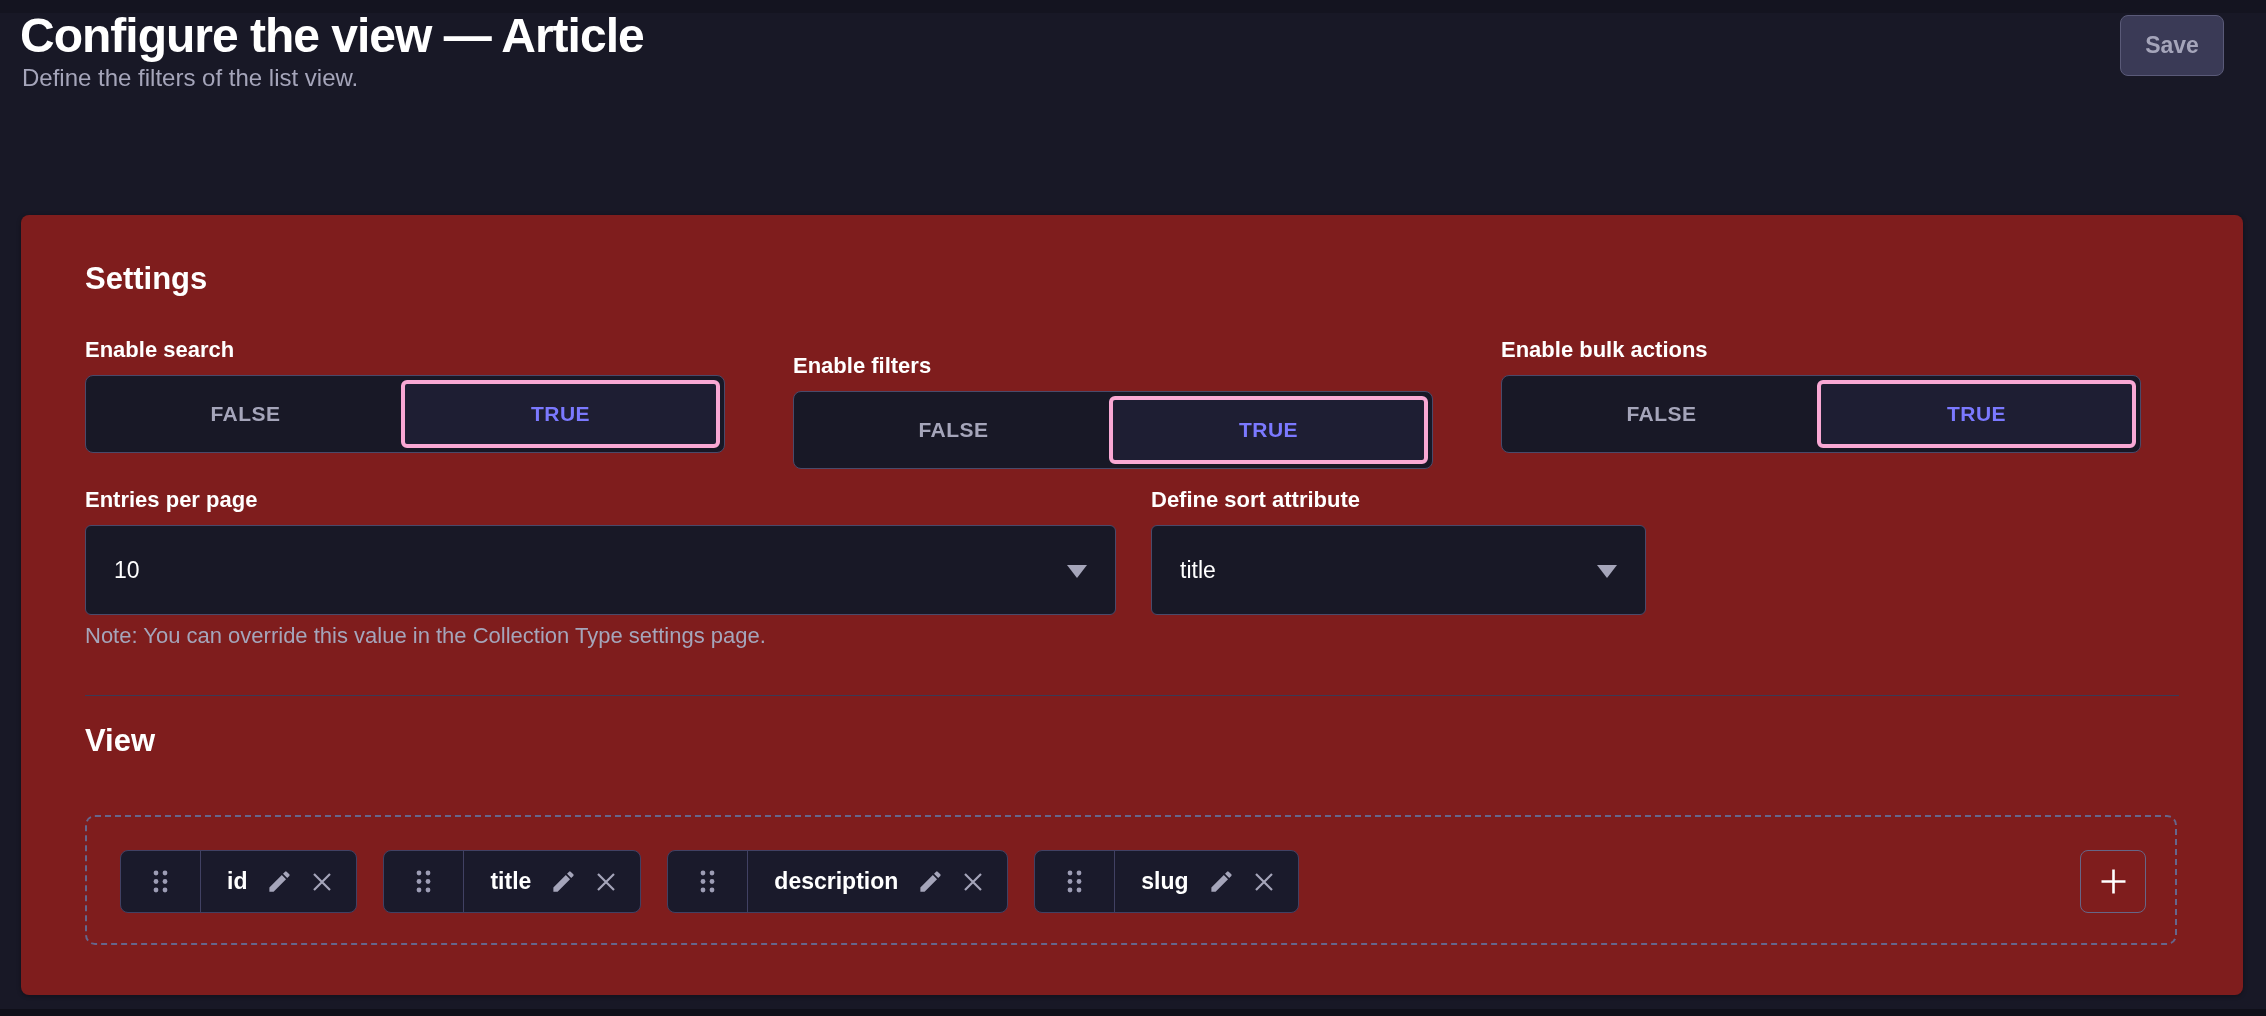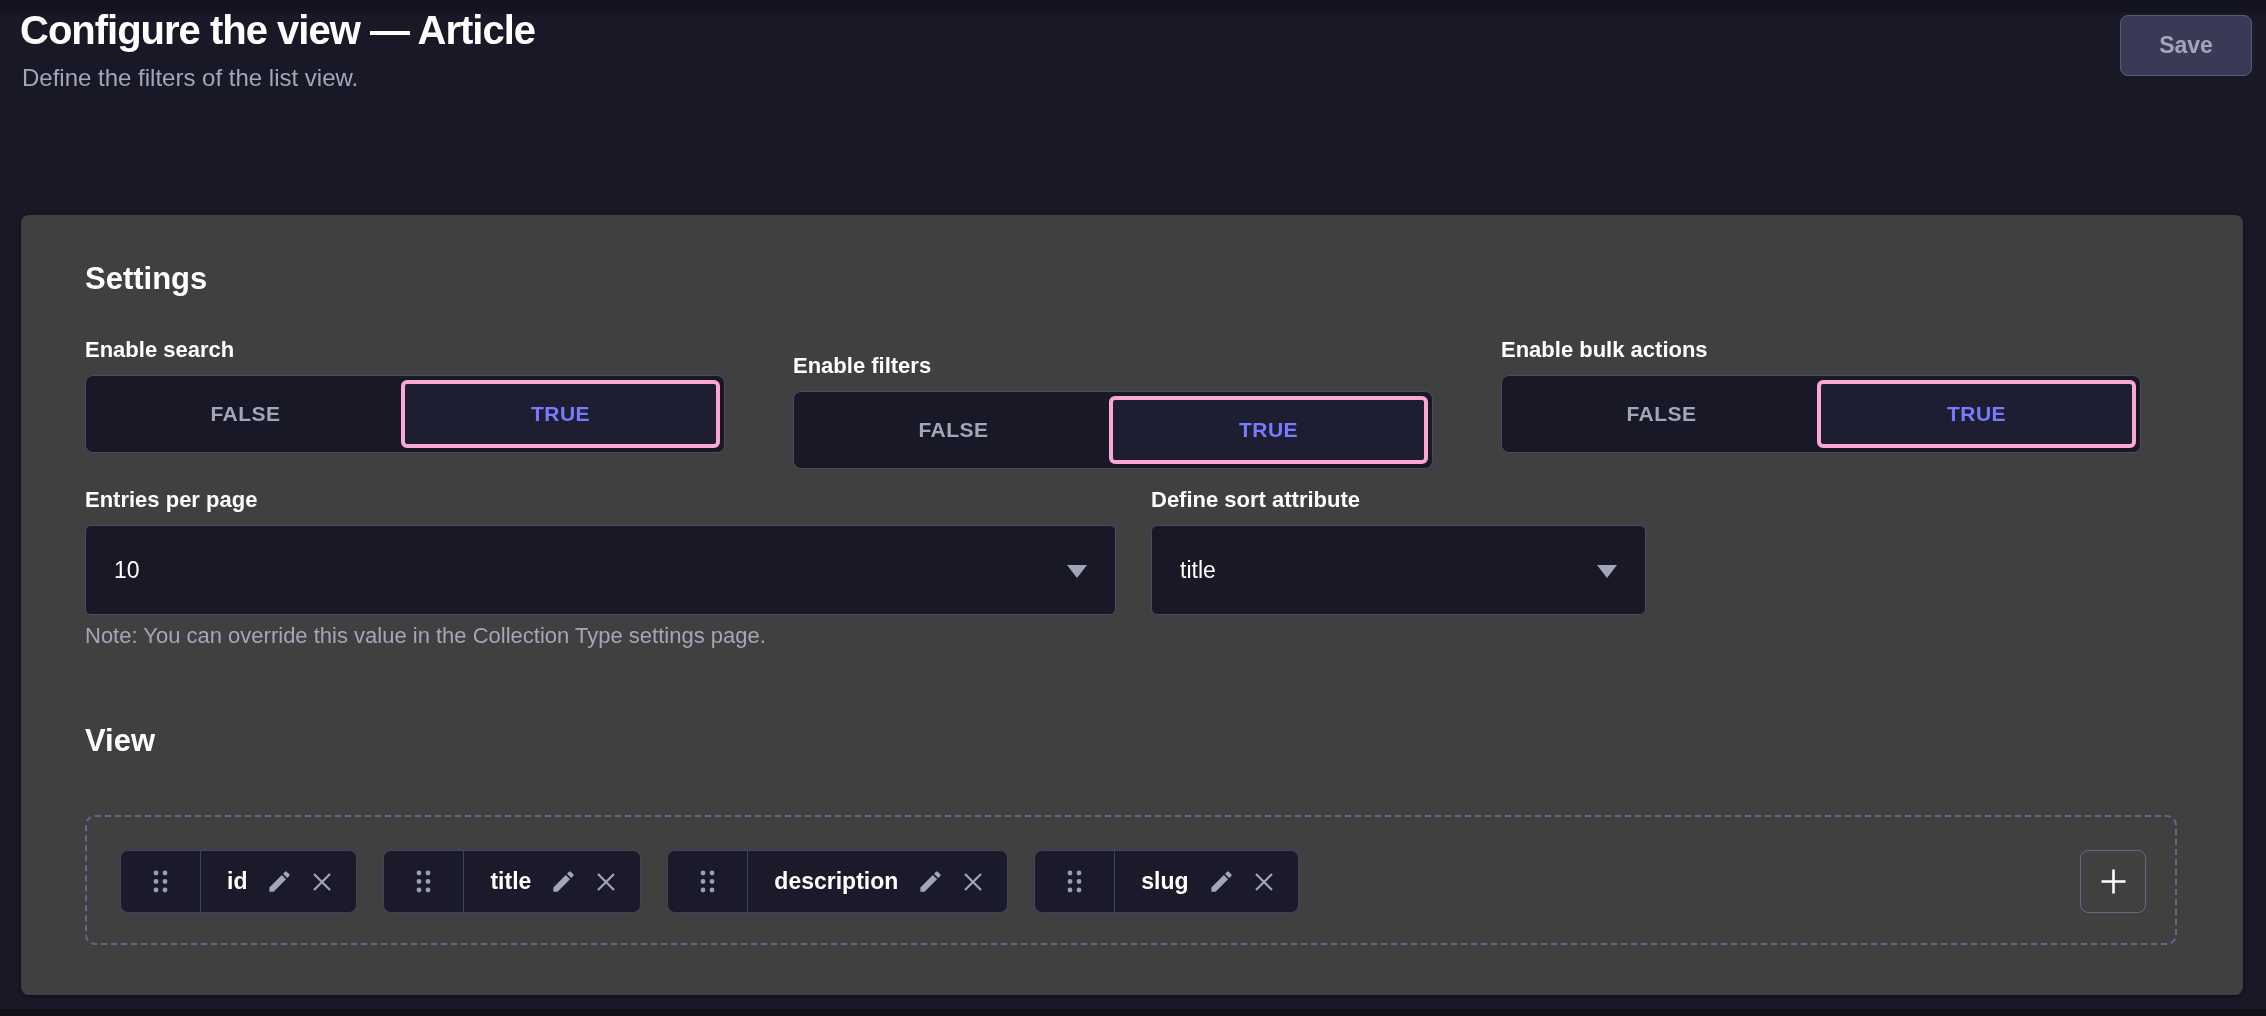--- a/index.html
+++ b/index.html
@@ -4,31 +4,31 @@
 <style>
   * { box-sizing: border-box; margin: 0; padding: 0; }
   html,body { background:#181826; }
   body { font-family:"Liberation Sans", sans-serif; }
   .page { position:relative; width:2266px; height:1016px; background:#181826; overflow:hidden; }
 
   .top-strip { position:absolute; top:0; left:0; right:0; height:13px; background:#141420; }
   .bottom-strip { position:absolute; bottom:0; left:0; right:0; height:7px; background:#0f0f19; }
 
   
-  .page-title { position:absolute; left:20px; top:8px; font-size:40px; font-weight:700;
+  .page-title { position:absolute; left:20px; top:8px; font-size:48px; font-weight:700;
                 color:#ffffff; letter-spacing:-1px; }
   .page-subtitle { position:absolute; left:22px; top:64px; font-size:24px; color:#a5a5ba; }
-  .save-btn { position:absolute; left:2120px; top:15px; width:132px; height:61px;
+  .save-btn { position:absolute; left:2120px; top:15px; width:104px; height:61px;
               background:#3a3a56; border:1px solid #5a5a78; border-radius:8px;
               color:#a5a5ba; font-size:23px; font-weight:600; font-family:inherit;
               display:flex; align-items:center; justify-content:center; cursor:pointer; }
 
   
   .card { position:absolute; left:21px; top:215px; width:2222px; height:780px;
-          background:#404040; border-radius:8px; box-shadow:0 1px 4px rgba(3,3,5,0.35); }
+          background:#7f1d1d; border-radius:8px; box-shadow:0 1px 4px rgba(3,3,5,0.35); }
   .section-heading { position:absolute; font-size:31px; font-weight:600; color:#ffffff; }
   .settings-heading { left:64px; top:46px; }
   .view-heading { left:64px; top:508px; }
 
   .field { position:absolute; }
   .field-label { display:block; font-size:22px; font-weight:600; color:#ffffff; margin-bottom:12px; height:26px; }
 
   
   .f-search  { left:64px;   top:122px; width:640px; }
   .f-filters { left:772px;  top:138px; width:640px; }

